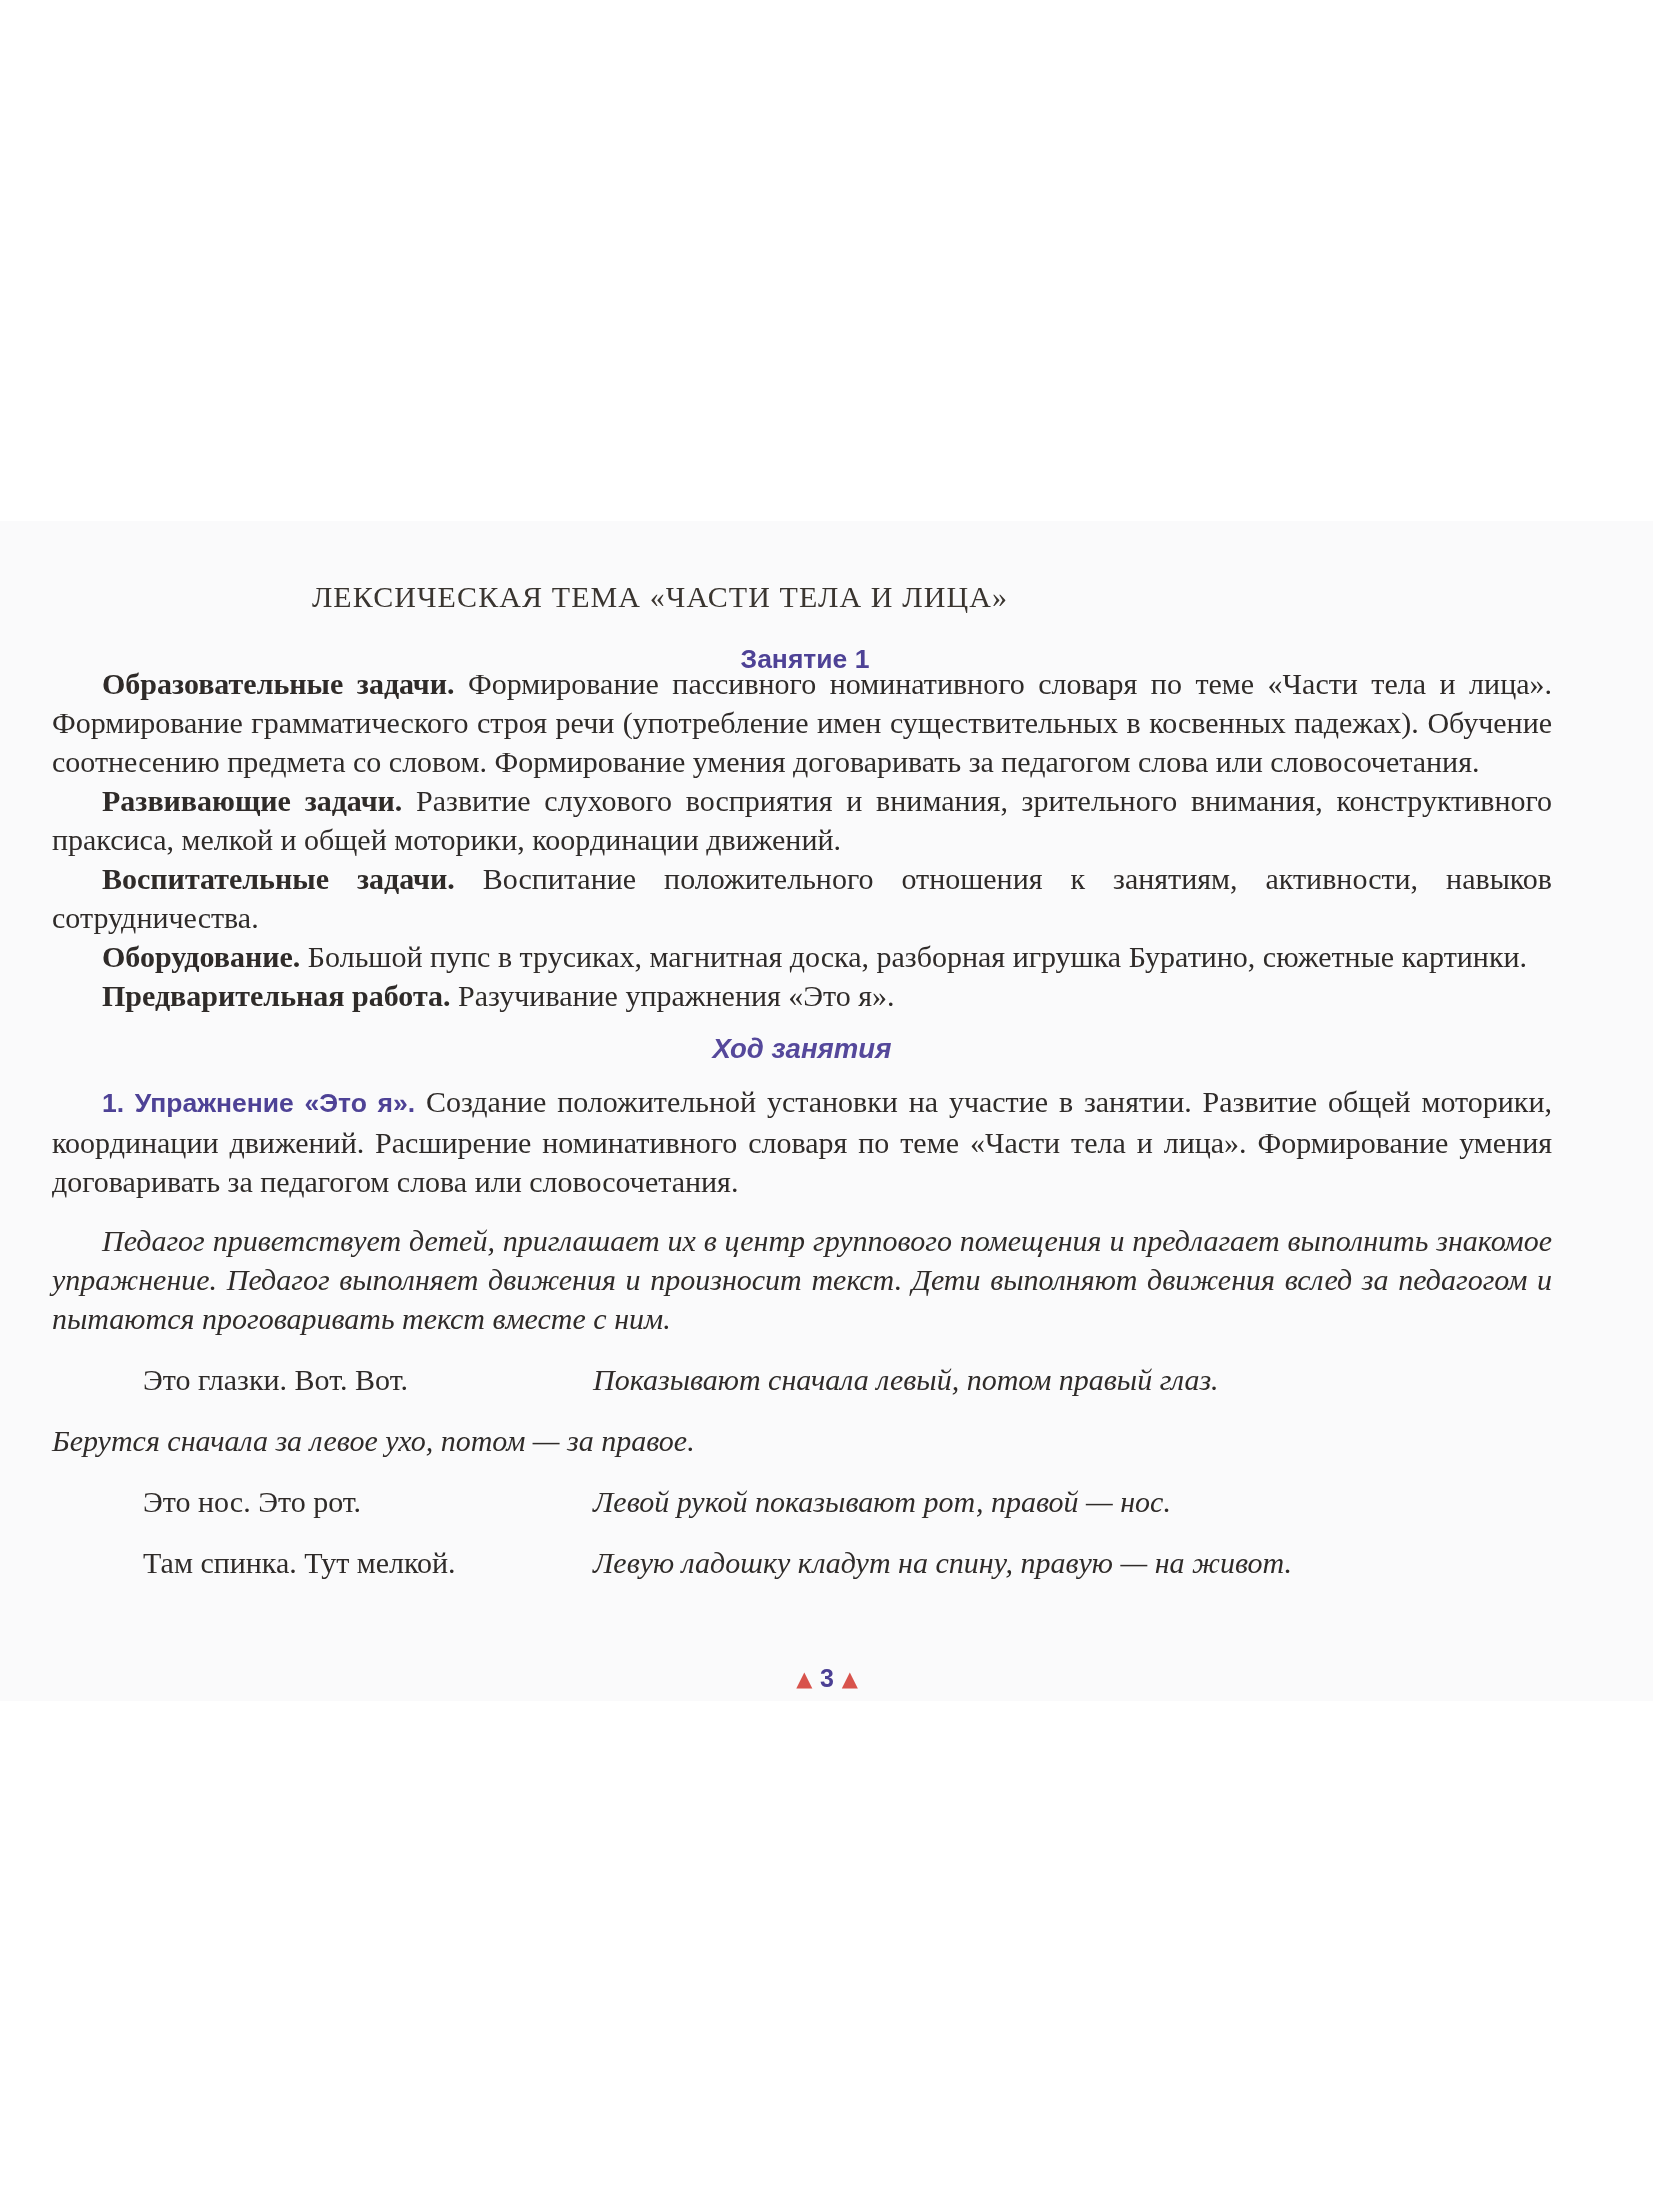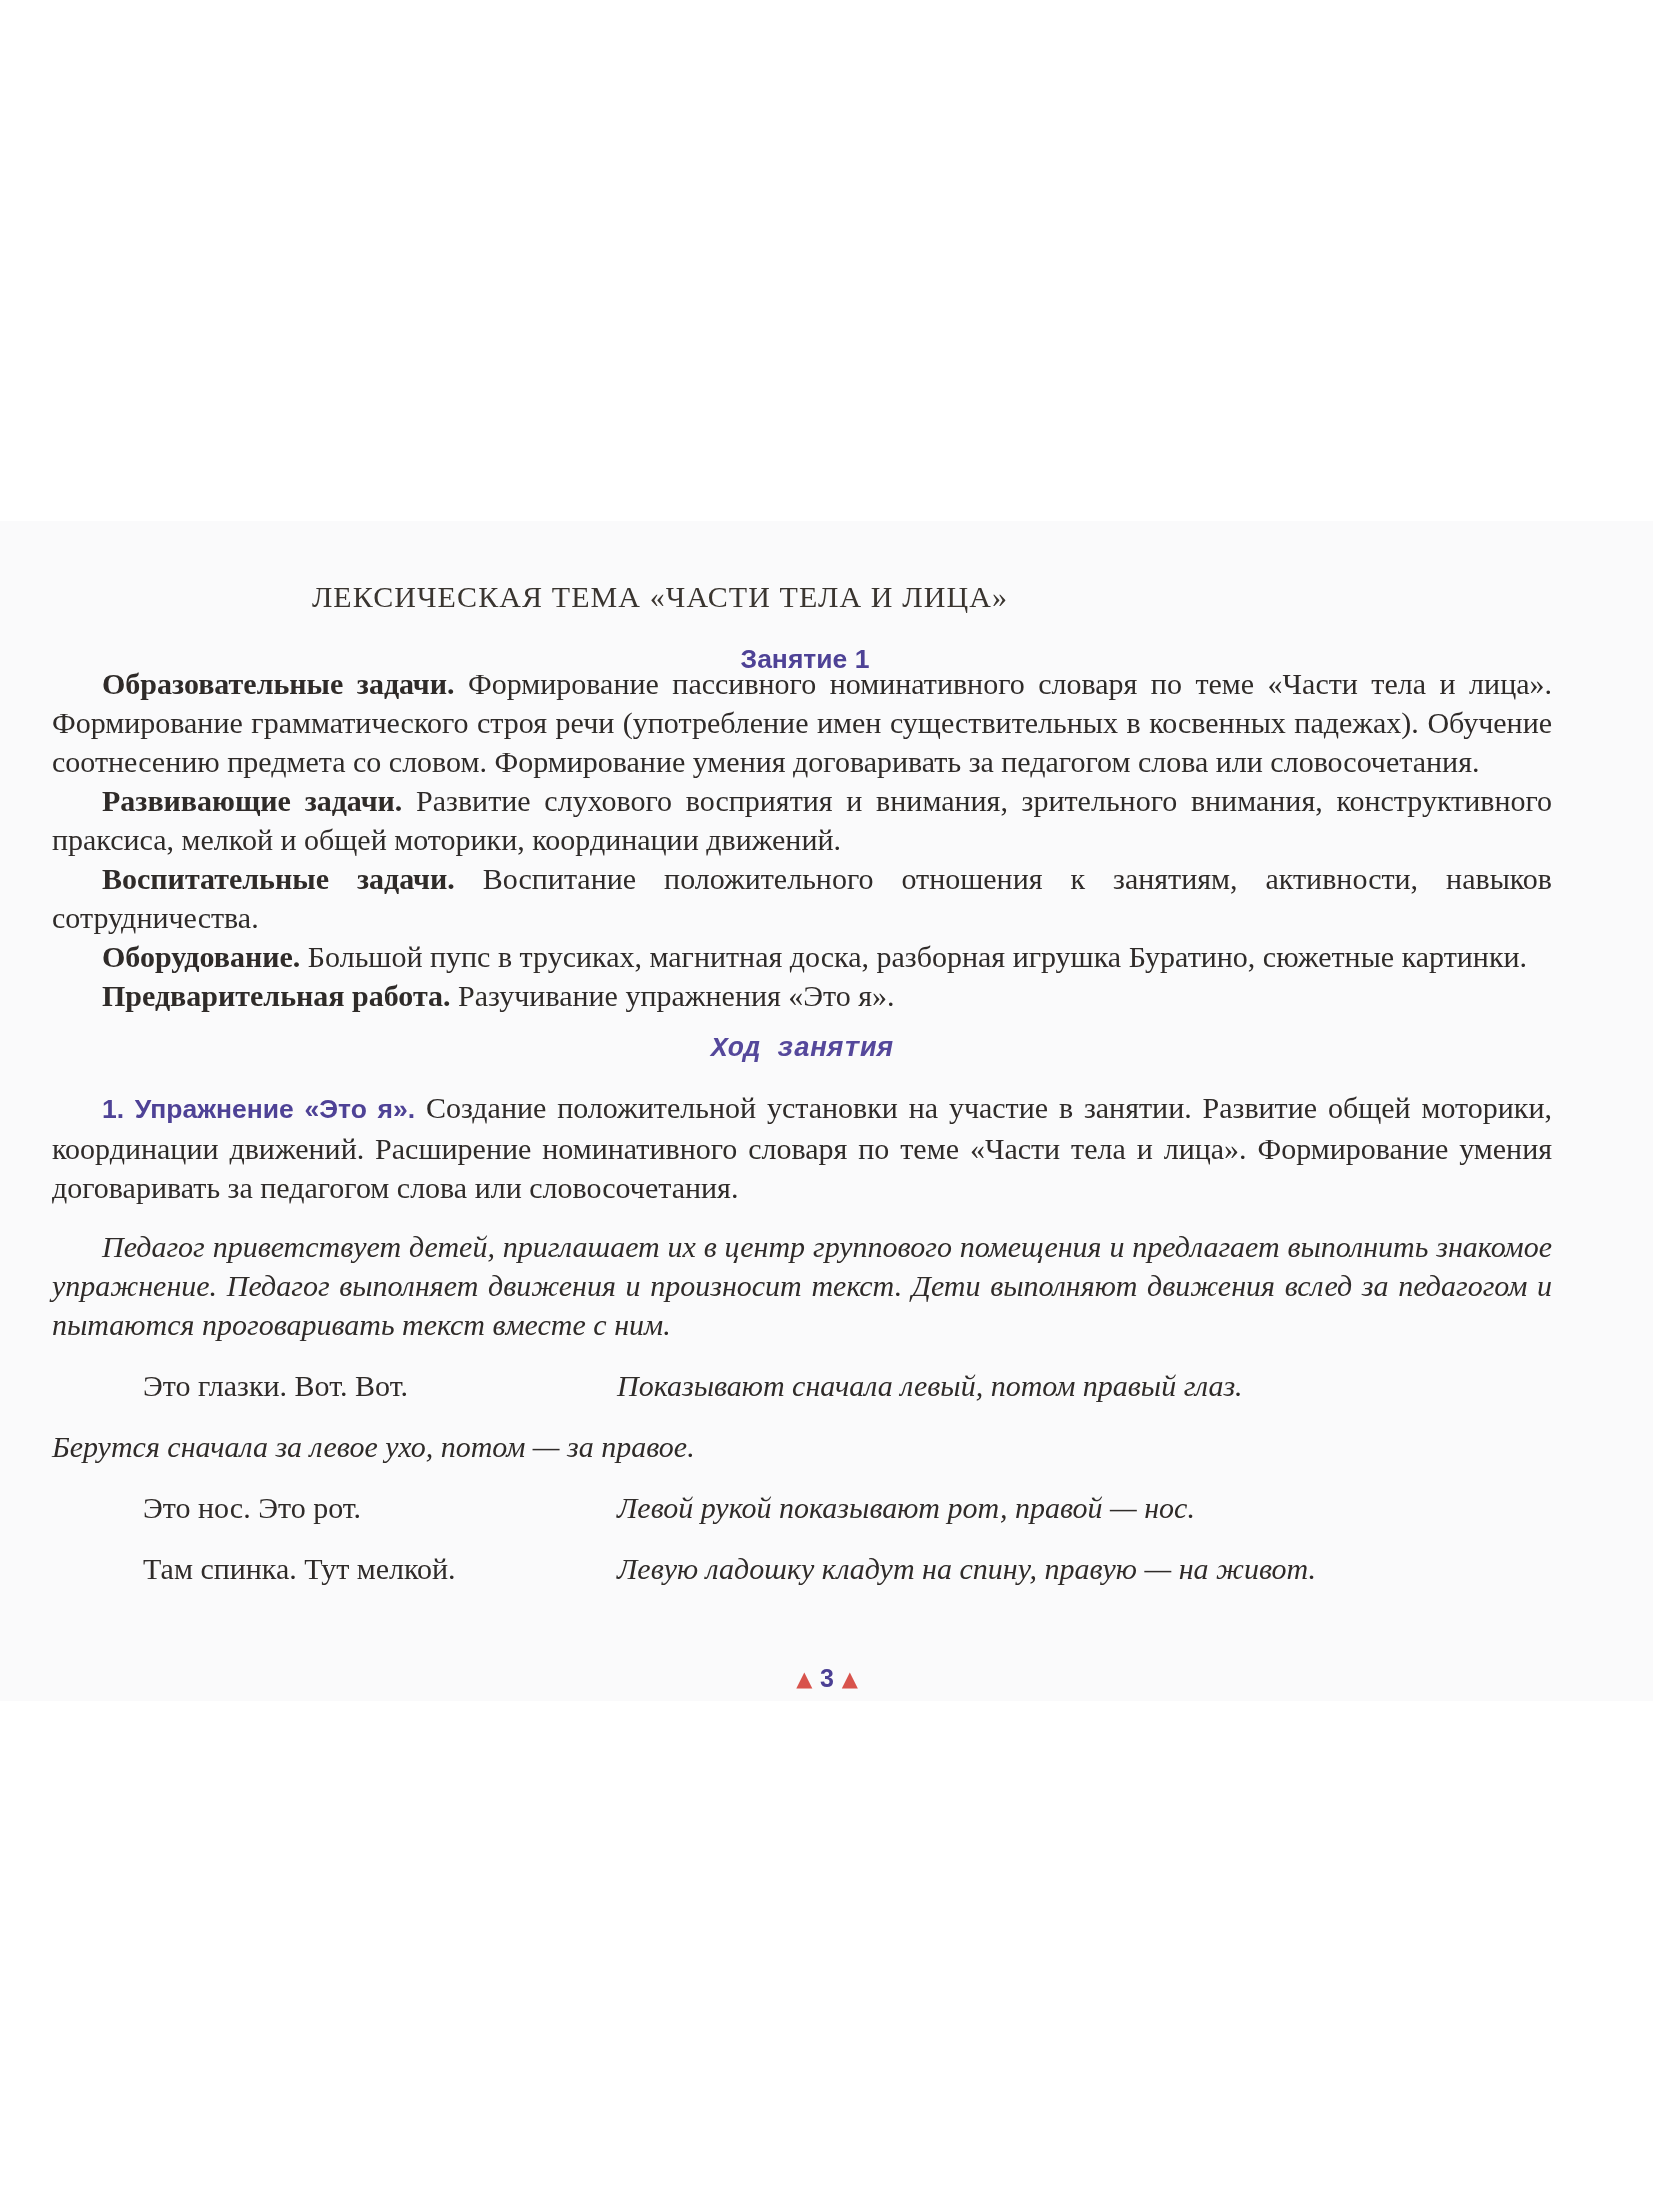--- a/index.html
+++ b/index.html
@@ -41,42 +41,42 @@
     width: 1500px;
     font-size: 30px;
     line-height: 39px;
     color: #2f2b29;
     text-align: justify;
   }
   .para { text-indent: 50px; }
   .para .lead { font-weight: 700; }
   .section-heading {
     margin-top: 13.8px;
-    margin-bottom: 20px;
+    margin-bottom: 14px;
     text-align: center;
     text-indent: 0;
-    font-family: Liberation Mono, monospace;
+    font-family: Liberation Sans, sans-serif;
     font-weight: 700;
     font-style: italic;
     font-size: 27.6px;
     color: #55489b;
   }
   .exercise-para .num-label {
     font-family: "Liberation Sans", sans-serif;
     font-weight: 700;
     font-size: 26.5px;
     color: #4e4296;
   }
   .narration {
     margin-top: 20px;
     font-style: italic;
     text-indent: 50px;
   }
   .verse { margin-top: 22px; }
-  .vrow { display: flex; margin-bottom: 22px; text-align: left; gap: 24px; }
+  .vrow { display: flex; margin-bottom: 22px; text-align: left; }
   .vleft  { margin-left: 91px; width: 450px; }
   .vright { font-style: italic; flex: 1; }
   .footer {
     position: absolute;
     left: 0; top: 1664px;
     width: 1654px;
     text-align: center;
   }
   .footer .tri {
     color: #d8534c;

